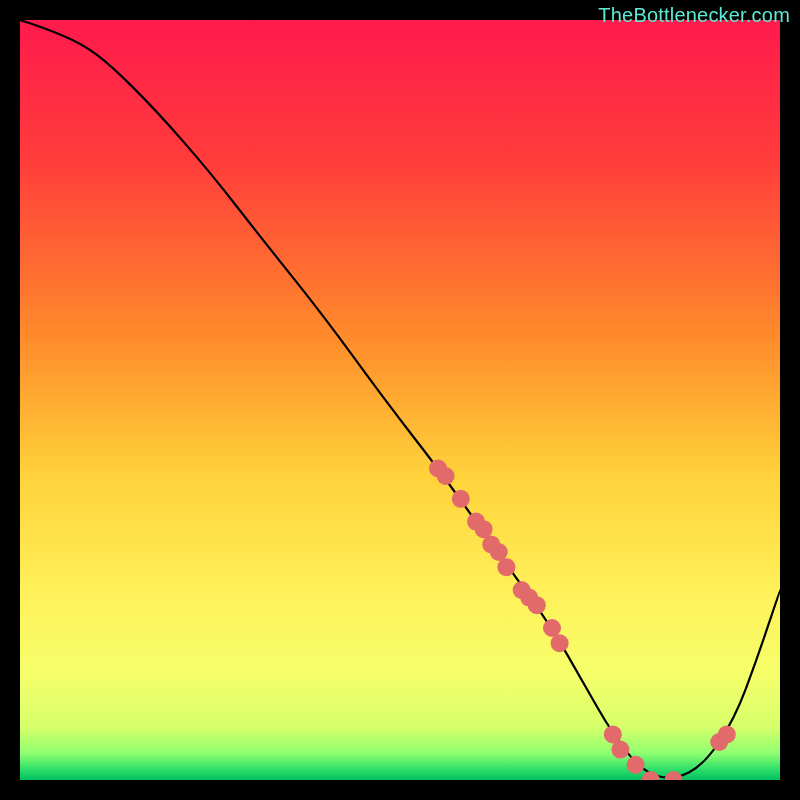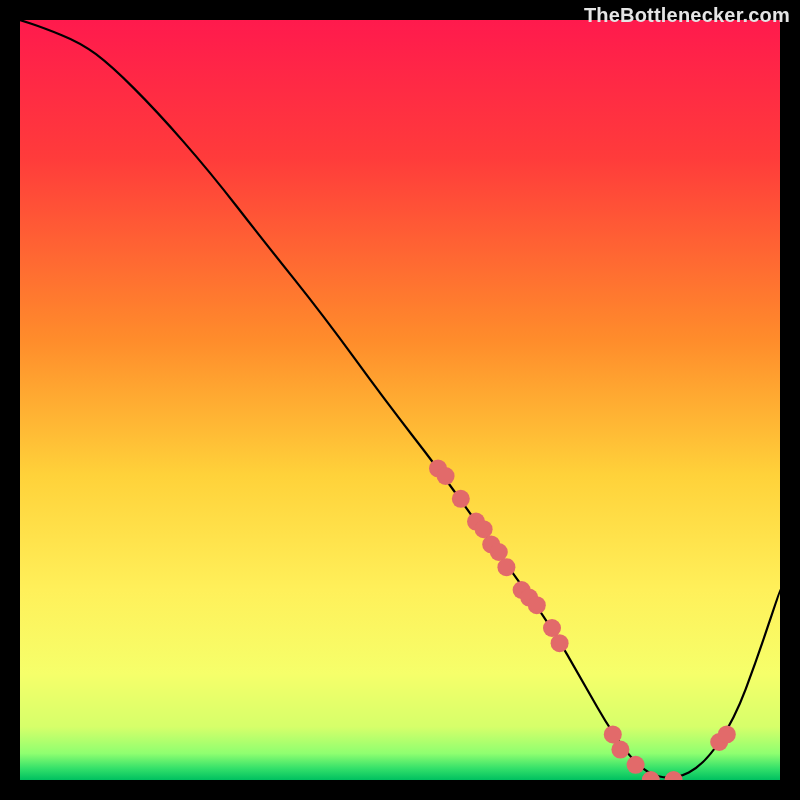--- a/index.html
+++ b/index.html
@@ -14,23 +14,23 @@
   .frame {
     position: relative;
     width: 800px;
     height: 800px;
     background: #000;
   }
   .attribution {
     position: absolute;
     top: 4px;
     right: 10px;
-    color: #e5e5e5;
+    color: #5eead4;
     font-size: 20px;
-    font-weight: bold;
+    font-weight: normal;
     letter-spacing: 0.2px;
     z-index: 5;
   }
   .plot {
     position: absolute;
     left: 20px;
     top: 20px;
     width: 760px;
     height: 760px;
   }

